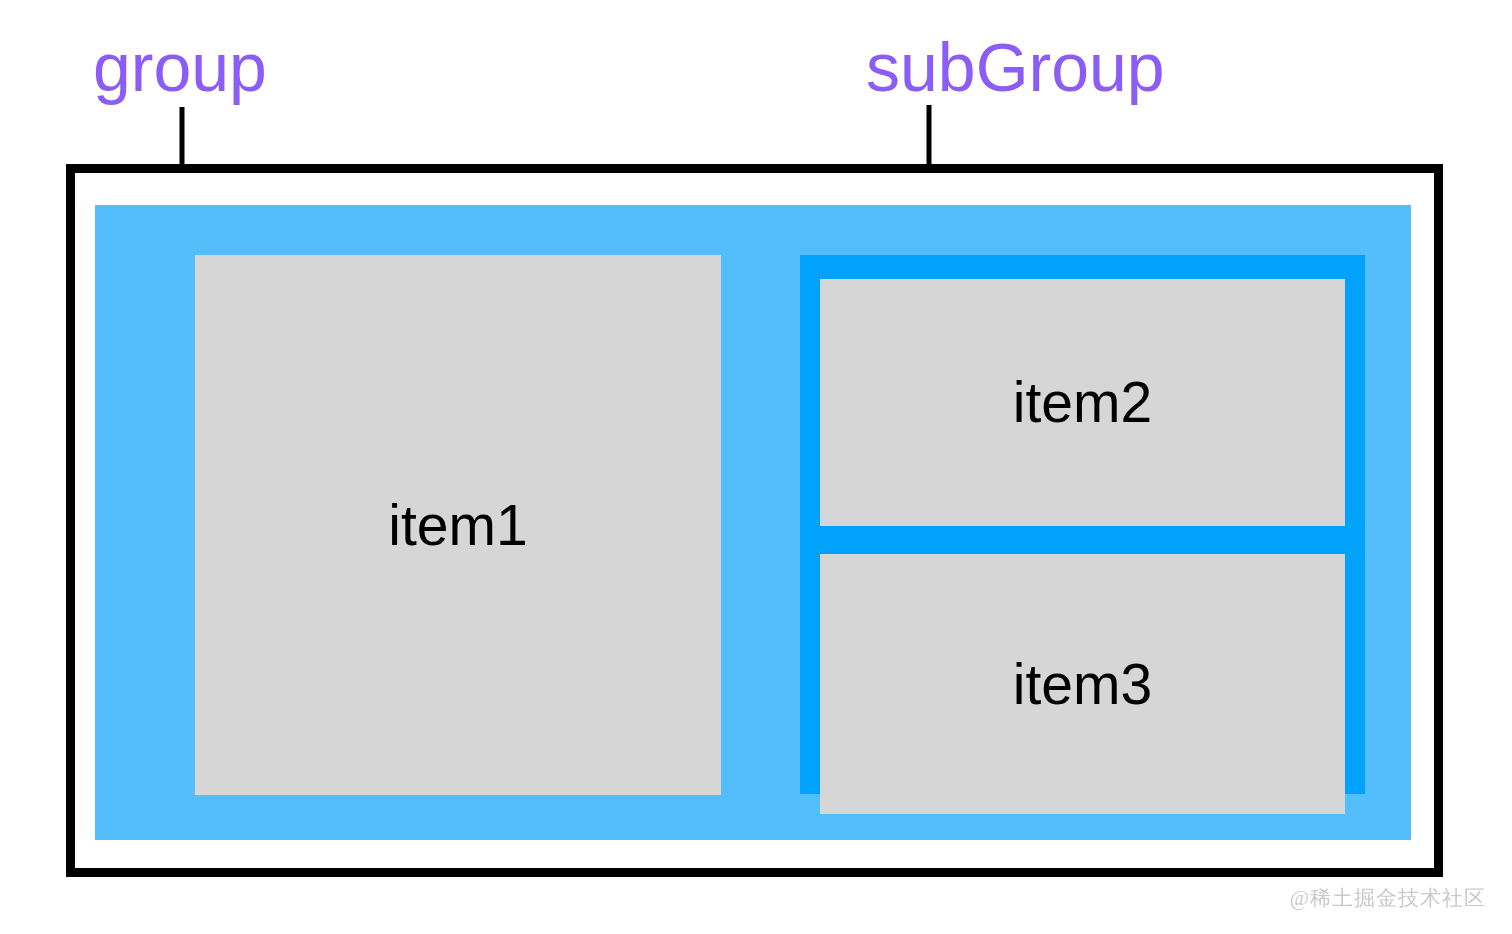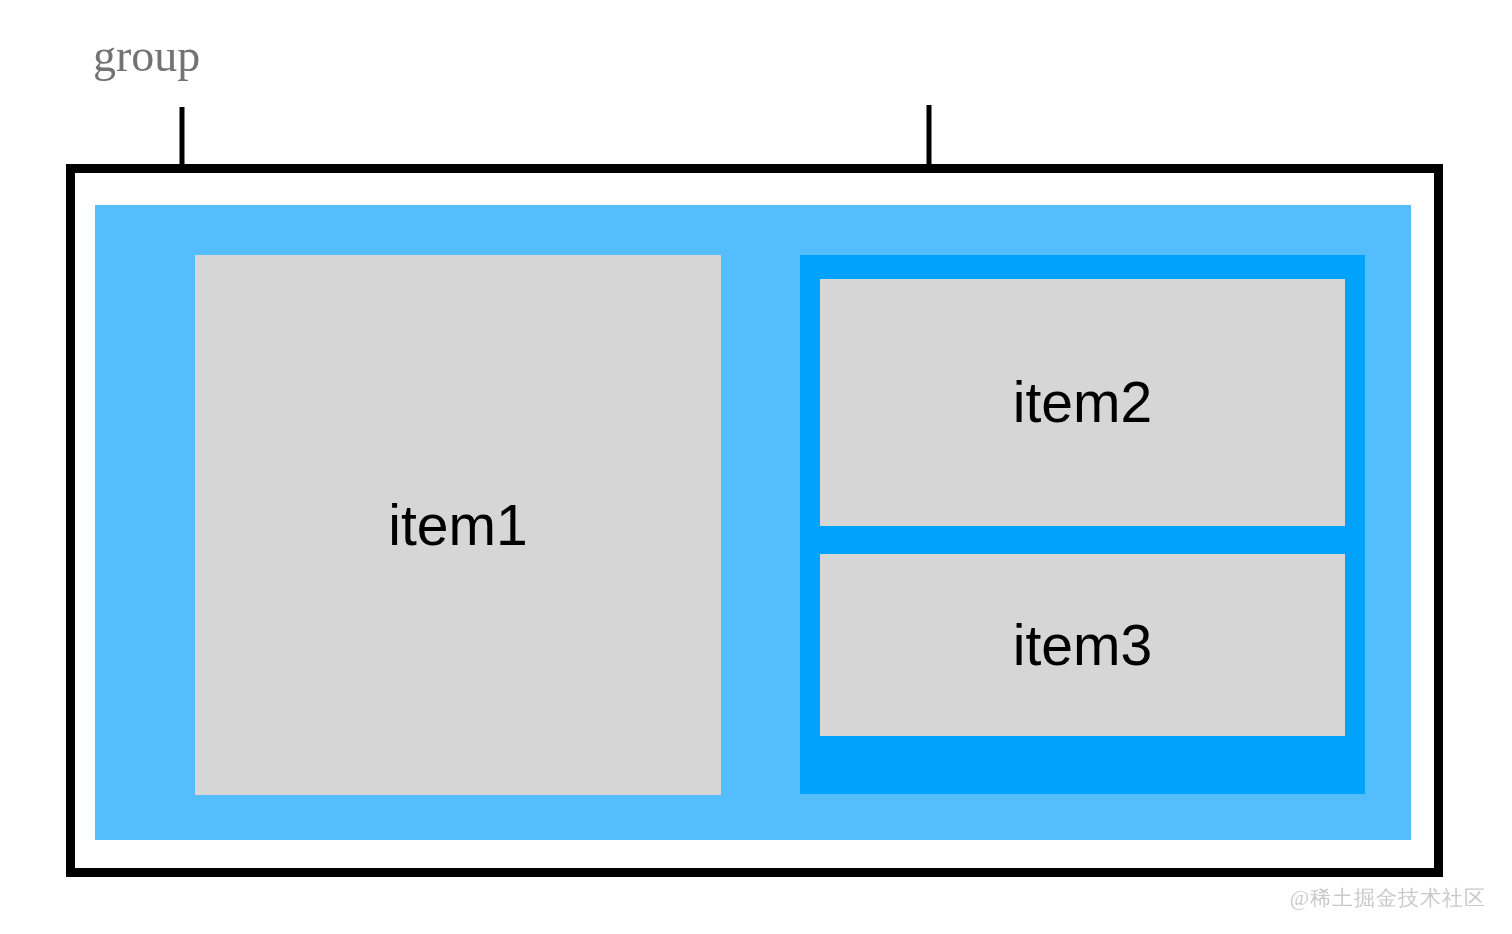--- a/index.html
+++ b/index.html
@@ -14,24 +14,24 @@
     position: relative;
     width: 1512px;
     height: 934px;
     background: #ffffff;
     overflow: hidden;
   }
 
   
   .anno-label {
     position: absolute;
-    font-family: Liberation Serif, serif;
-    font-size: 46px;
+    font-family: Liberation Sans, sans-serif;
+    font-size: 68px;
     line-height: 1;
-    color: #737373;
+    color: #8b5cf6;
     white-space: nowrap;
   }
   #label-group   { left: 93px;  top: 33px; }
   #label-subgroup{ left: 866px; top: 33px; }
 
   
   .anno-arrow {
     position: absolute;
     overflow: visible;
   }
@@ -96,21 +96,21 @@
     height: 247px;
     background: #d6d6d6;
     display: flex;
     align-items: center;
     justify-content: center;
     flex: none;
   }
   .subgroup-gap { height: 28px; flex: none; }
   #item3 {
     width: 525px;
-    height: 182px;
+    height: 260px;
     background: #d6d6d6;
     display: flex;
     align-items: center;
     justify-content: center;
     flex: none;
   }
 
   .item-label {
     font-family: "Liberation Sans", sans-serif;
     font-size: 57px;
@@ -136,20 +136,21 @@
 
 <div id="canvas">
 
   <div class="anno-label" id="label-group">group</div>
 
   <svg class="anno-arrow" id="arrow-group" width="44" height="122" viewBox="0 0 44 122">
     <line x1="22" y1="2" x2="22" y2="92" stroke="#000000" stroke-width="5"></line>
     <polygon points="22,118 5,88 39,88" fill="#000000"></polygon>
   </svg>
 
+  <div class="anno-label" id="label-subgroup">subGroup</div>
 
   <svg class="anno-arrow" id="arrow-subgroup" width="44" height="162" viewBox="0 0 44 162">
     <line x1="22" y1="2" x2="22" y2="132" stroke="#000000" stroke-width="5"></line>
     <polygon points="22,158 5,128 39,128" fill="#000000"></polygon>
   </svg>
 
   <div id="outer-frame"></div>
 
   <div id="group-box">
 

